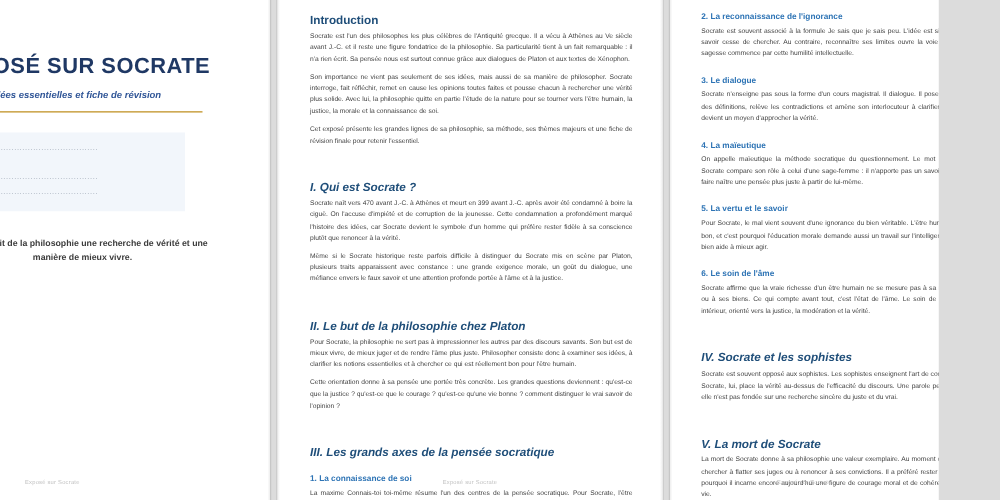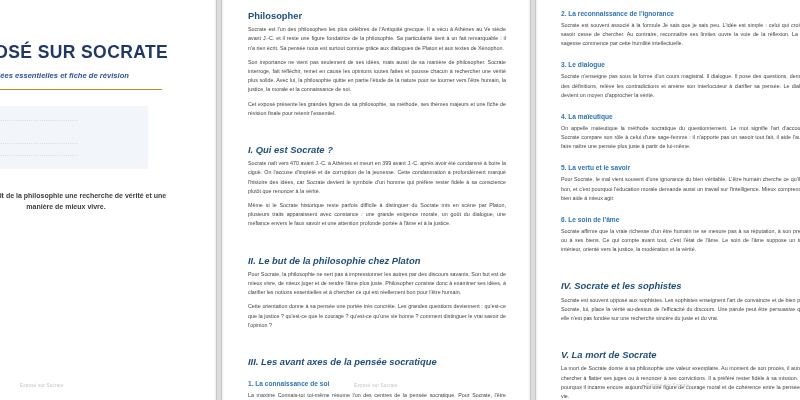--- a/index.html
+++ b/index.html
@@ -34,21 +34,21 @@
     background: #ffffff;
     height: 400px;
     flex: 0 0 auto;
     overflow: hidden;
     box-sizing: border-box;
   }
 
   
   #page-1 { width: 216px; }
   #page-2 { width: 308px; }
-  #page-3 { width: 264px; }
+  #page-3 { width: 215px; }
 
   .page-inner {
     position: absolute;
     top: 0;
     bottom: 0;
     box-sizing: border-box;
   }
 
   
   #page-1 .page-inner {
@@ -199,34 +199,34 @@
     <div class="footer">Exposé sur Socrate</div>
   </div>
 
   <div class="gutter"></div>
 
   <div class="page" id="page-2">
     <div class="edge-shadow-l"></div>
     <div class="edge-shadow-r"></div>
     <div class="page-inner">
 
-      <h2 class="h-major">Philosopher</h2>
+      <h2 class="h-major">Introduction</h2>
       <p class="body">Socrate est l'un des philosophes les plus célèbres de l'Antiquité grecque. Il a vécu à Athènes au Ve siècle avant J.-C. et il reste une figure fondatrice de la philosophie. Sa particularité tient à un fait remarquable : il n'a rien écrit. Sa pensée nous est surtout connue grâce aux dialogues de Platon et aux textes de Xénophon.</p>
       <p class="body">Son importance ne vient pas seulement de ses idées, mais aussi de sa manière de philosopher. Socrate interroge, fait réfléchir, remet en cause les opinions toutes faites et pousse chacun à rechercher une vérité plus solide. Avec lui, la philosophie quitte en partie l'étude de la nature pour se tourner vers l'être humain, la justice, la morale et la connaissance de soi.</p>
       <p class="body">Cet exposé présente les grandes lignes de sa philosophie, sa méthode, ses thèmes majeurs et une fiche de révision finale pour retenir l'essentiel.</p>
 
       <h2 class="h-major spaced">I. Qui est Socrate ?</h2>
       <p class="body">Socrate naît vers 470 avant J.-C. à Athènes et meurt en 399 avant J.-C. après avoir été condamné à boire la ciguë. On l'accuse d'impiété et de corruption de la jeunesse. Cette condamnation a profondément marqué l'histoire des idées, car Socrate devient le symbole d'un homme qui préfère rester fidèle à sa conscience plutôt que renoncer à la vérité.</p>
       <p class="body">Même si le Socrate historique reste parfois difficile à distinguer du Socrate mis en scène par Platon, plusieurs traits apparaissent avec constance : une grande exigence morale, un goût du dialogue, une méfiance envers le faux savoir et une attention profonde portée à l'âme et à la justice.</p>
 
       <h2 class="h-major spaced">II. Le but de la philosophie chez Platon</h2>
       <p class="body">Pour Socrate, la philosophie ne sert pas à impressionner les autres par des discours savants. Son but est de mieux vivre, de mieux juger et de rendre l'âme plus juste. Philosopher consiste donc à examiner ses idées, à clarifier les notions essentielles et à chercher ce qui est réellement bon pour l'être humain.</p>
       <p class="body">Cette orientation donne à sa pensée une portée très concrète. Les grandes questions deviennent : qu'est-ce que la justice ? qu'est-ce que le courage ? qu'est-ce qu'une vie bonne ? comment distinguer le vrai savoir de l'opinion ?</p>
 
-      <h2 class="h-major spaced">III. Les avant axes de la pensée socratique</h2>
+      <h2 class="h-major spaced">III. Les grands axes de la pensée socratique</h2>
 
       <h3 class="h-minor">1. La connaissance de soi</h3>
       <p class="body last">La maxime Connais-toi toi-même résume l'un des centres de la pensée socratique. Pour Socrate, l'être humain doit apprendre à se regarder avec lucidité. Il doit examiner ses croyances, ses contradictions et sa manière d'agir. Cette connaissance de soi constitue le point de départ d'une véritable sagesse.</p>
     </div>
 
     <div class="footer">Exposé sur Socrate</div>
   </div>
 
   <div class="gutter"></div>
 

